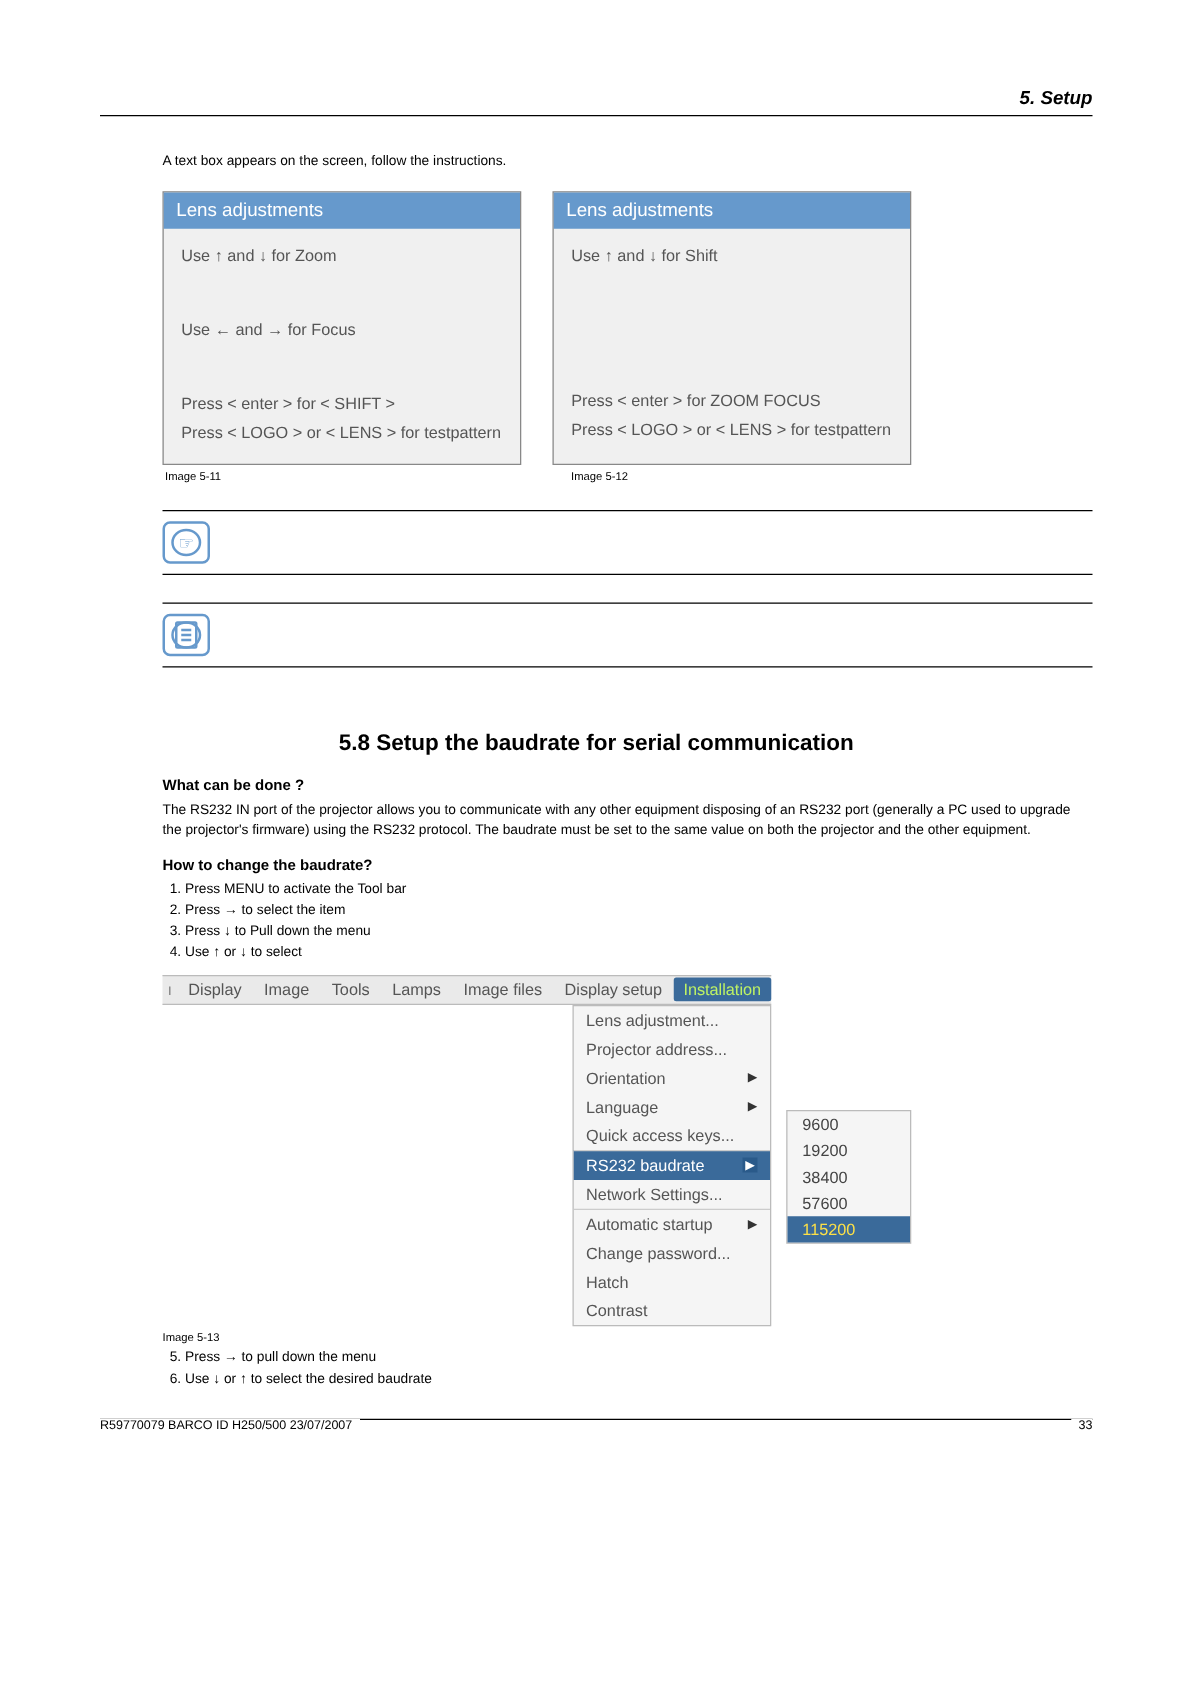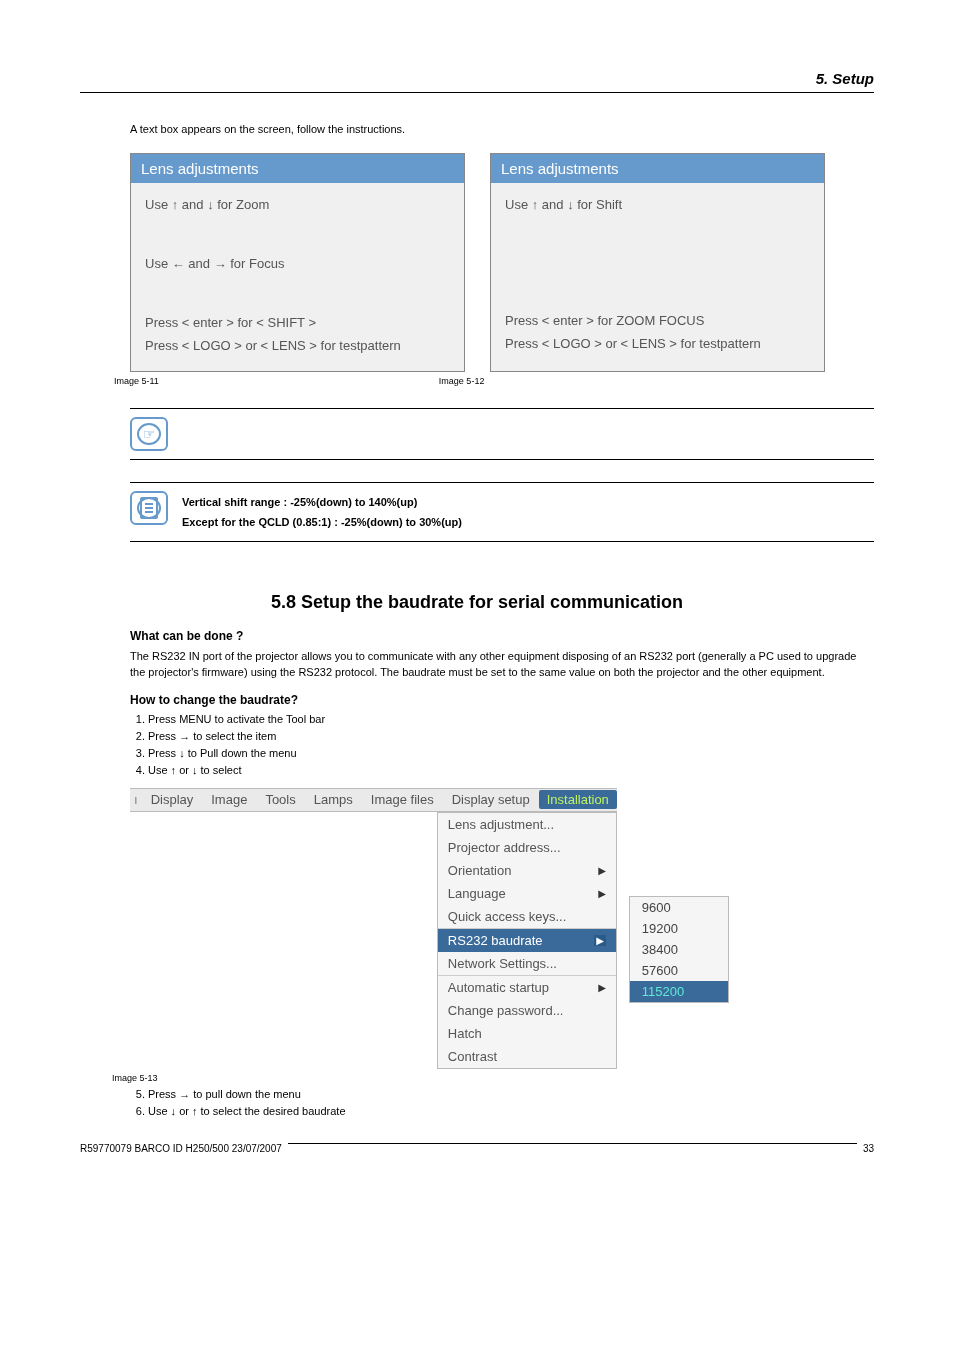--- a/index.html
+++ b/index.html
@@ -17,34 +17,34 @@
     font-style: italic;
     font-weight: bold;
     font-size: 15px;
     padding-bottom: 5px;
     border-bottom: 1px solid #000;
     margin-bottom: 30px;
   }
   .intro-line { margin-left: 50px; margin-bottom: 18px; }
   .panels { display: flex; gap: 25px; margin-left: 50px; }
   .panel {
-    width: 335px;
+    width: 287px;
     background: #f0f0f0;
     border: 1px solid #888;
   }
   .panel-title {
     background: #6699cc;
     color: #fff;
     font-size: 15px;
     padding: 6px 10px;
   }
   .panel-body { padding: 6px 14px 10px 14px; }
   .panel-body div { color: #555; font-size: 13px; margin: 8px 0; }
   .panel-body .spacer { height: 28px; }
-  .img-caption { margin-left: 34px; font-size: 9px; margin-top: 4px; display: flex; gap: 280px; }
+  .img-caption { margin-left: 52px; font-size: 9px; margin-top: 4px; display: flex; gap: 280px; }
   .note-box {
     margin-top: 22px;
     border-top: 1px solid #000;
     border-bottom: 1px solid #000;
     padding: 8px 0;
     display: flex;
     align-items: flex-start;
     gap: 14px;
     margin-left: 50px;
   }
@@ -97,21 +97,21 @@
     color: #555;
   }
   .menubar span { padding: 0 9px; }
   .menubar .active {
     background: #3a6a9a;
     color: #bef264;
     border-radius: 2px;
     padding: 2px 8px;
   }
   .dropdown {
-    width: 180px;
+    width: 159px;
     background: #f5f5f5;
     border: 1px solid #bbb;
     font-size: 13px;
     color: #555;
   }
   .dropdown-item {
     padding: 4px 10px;
     display: flex;
     justify-content: space-between;
     align-items: center;
@@ -121,24 +121,24 @@
   .submenu {
     width: 100px;
     background: #f5f5f5;
     border: 1px solid #bbb;
     font-size: 13px;
     color: #444;
     margin-top: 108px;
     margin-left: 12px;
   }
   .submenu-item { padding: 3px 12px; text-align: left; }
-  .submenu-item.selected { background: #3a6a9a; color: #5eead4; }
+  .submenu-item.selected { background: #3a6a9a; color: #fde047; }
   .arrow { font-size: 10px; color: #333; }
   .dropdown-item.selected .arrow { color: #fff; background: #2a5a8a; padding: 0 2px; }
-  .caption513 { margin-left: 32px; font-size: 9px; margin-top: 4px; }
+  .caption513 { margin-left: 50px; font-size: 9px; margin-top: 4px; }
   .footer {
     margin-top: 26px;
     border-top: 1px solid #000;
     padding-top: 4px;
     display: flex;
     justify-content: space-between;
     font-size: 10px;
     position: relative;
   }
   .footer-left { position: relative; top: -5px; background: #fff; padding-right: 6px; }
@@ -187,24 +187,20 @@
         <span>☞</span>
       </div>
   </div>
 </div>
 
 <div class="note-box">
   <div class="note-icon">
     <div class="note-icon-inner">
         <div class="note-icon-doc"></div>
       </div>
-  </div>
-  <div class="note-text">
-    <p>Vertical shift range :  -25%(down) to 140%(up)</p>
-    <p>Except for the QCLD (0.85:1) :  -25%(down) to 30%(up)</p>
   </div>
 </div>
 
 <h2 class="section">5.8   Setup the baudrate for serial communication</h2>
 
 <h3 class="sub">What can be done ?</h3>
 <div class="para">The RS232 IN port of the projector allows you to communicate with any other equipment disposing of an RS232 port (generally a PC used to upgrade the projector's firmware) using the RS232 protocol.  The baudrate must be set to the same value on both the projector and the other equipment.</div>
 
 <h3 class="sub">How to change the baudrate?</h3>
 <ol class="steps">

